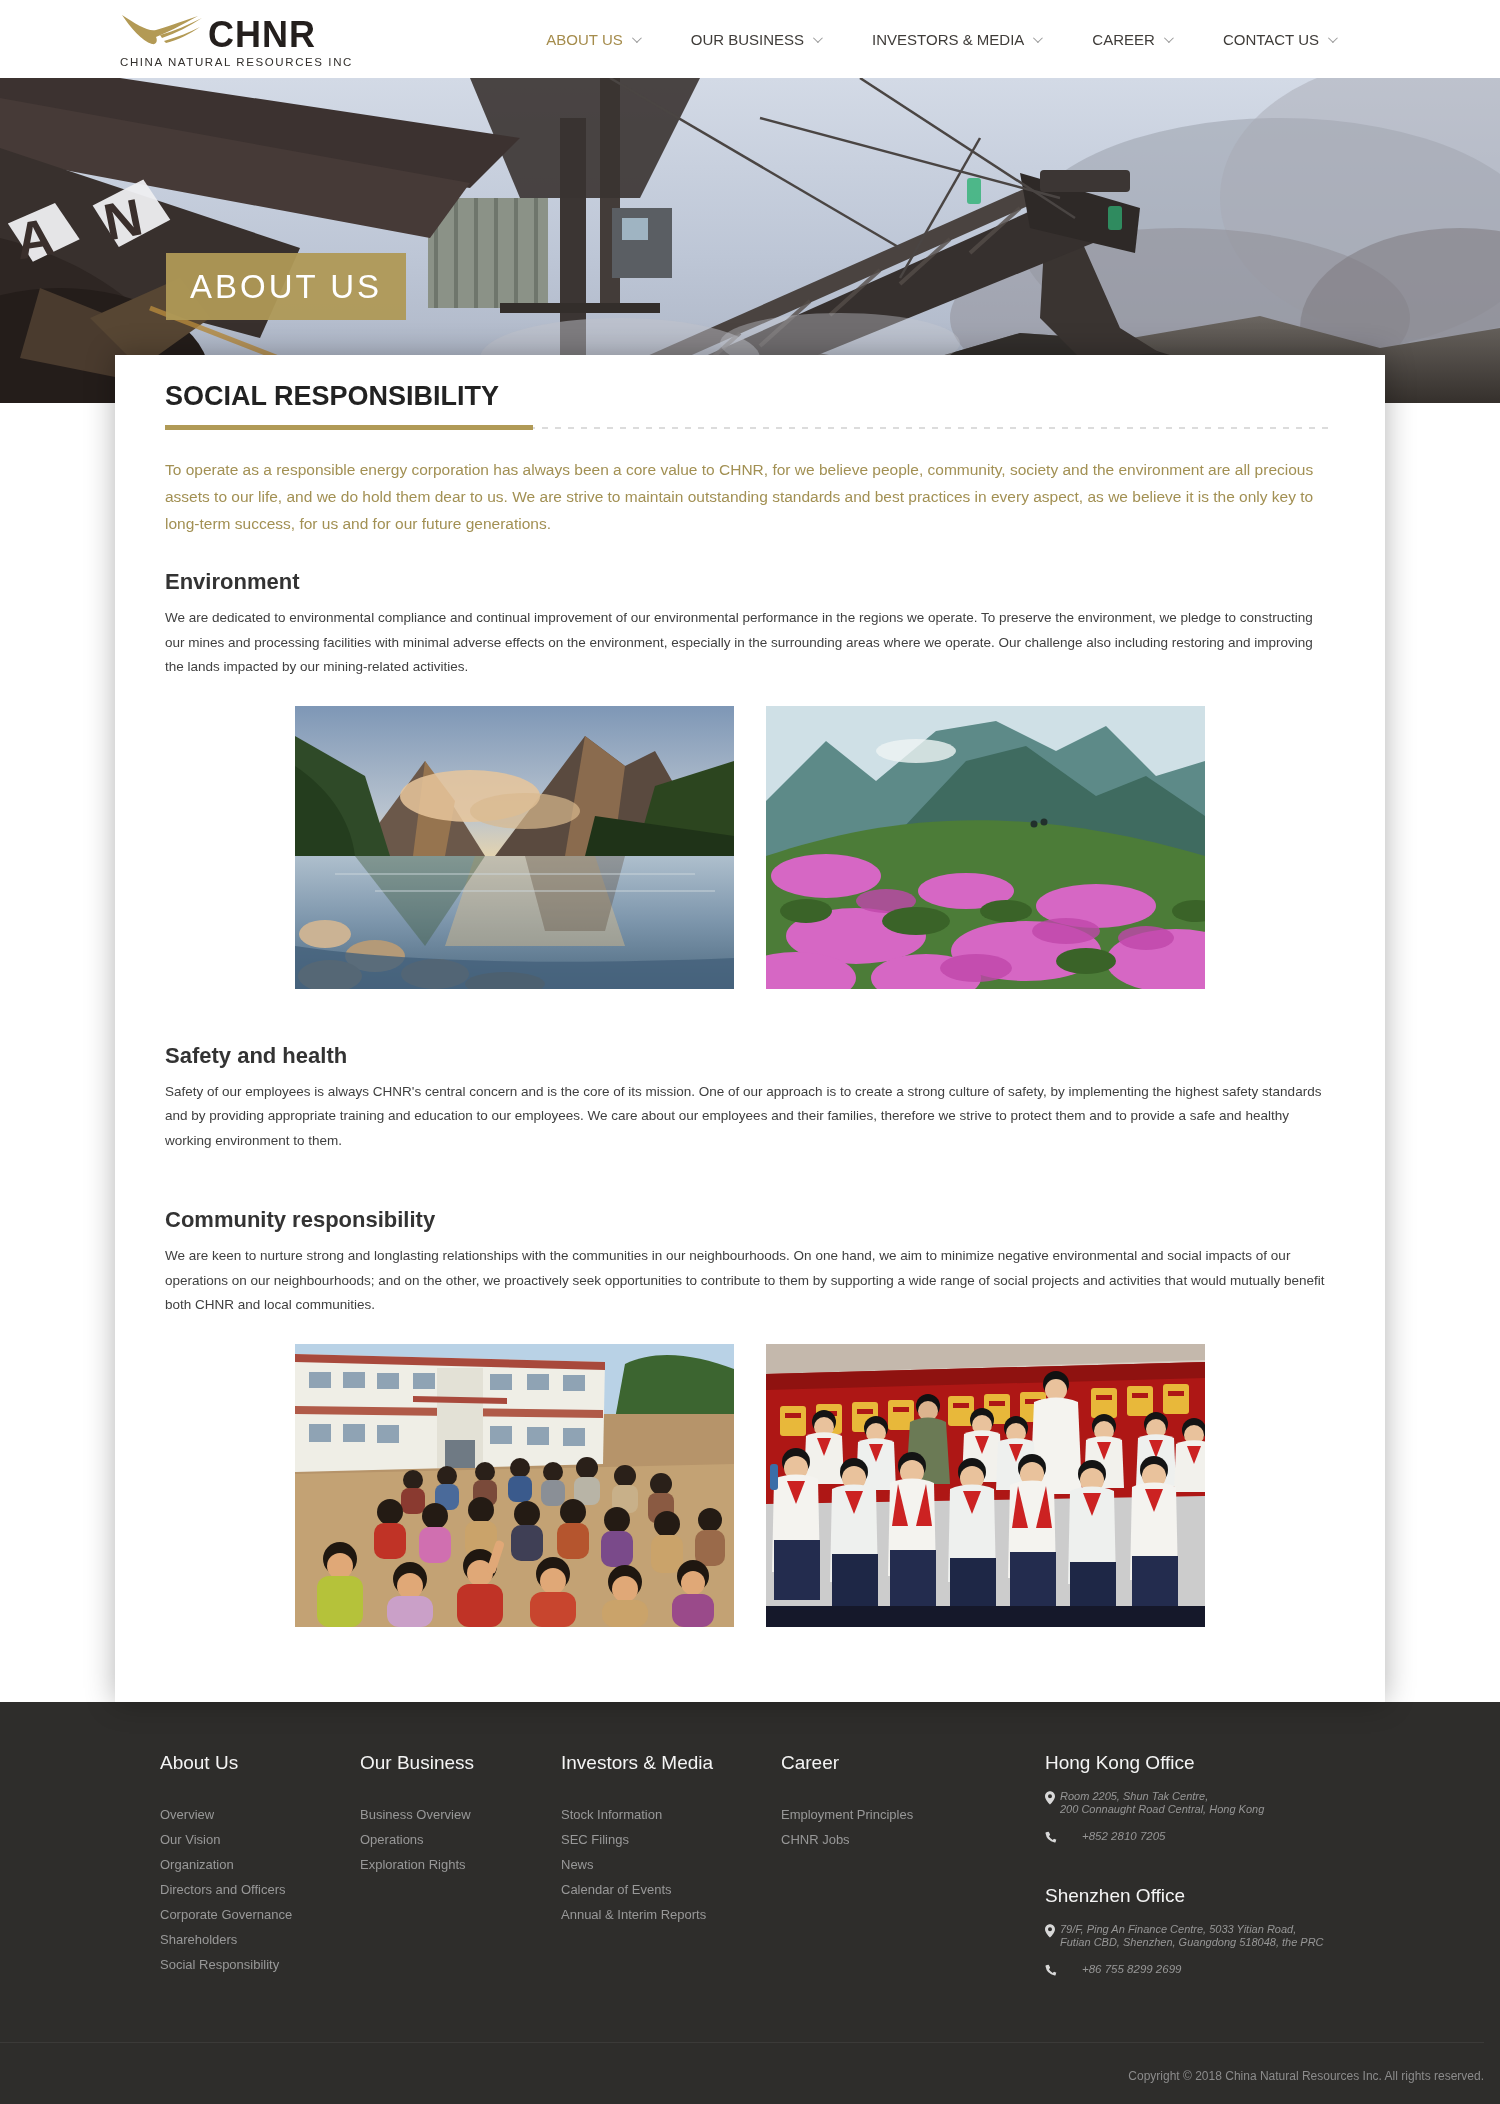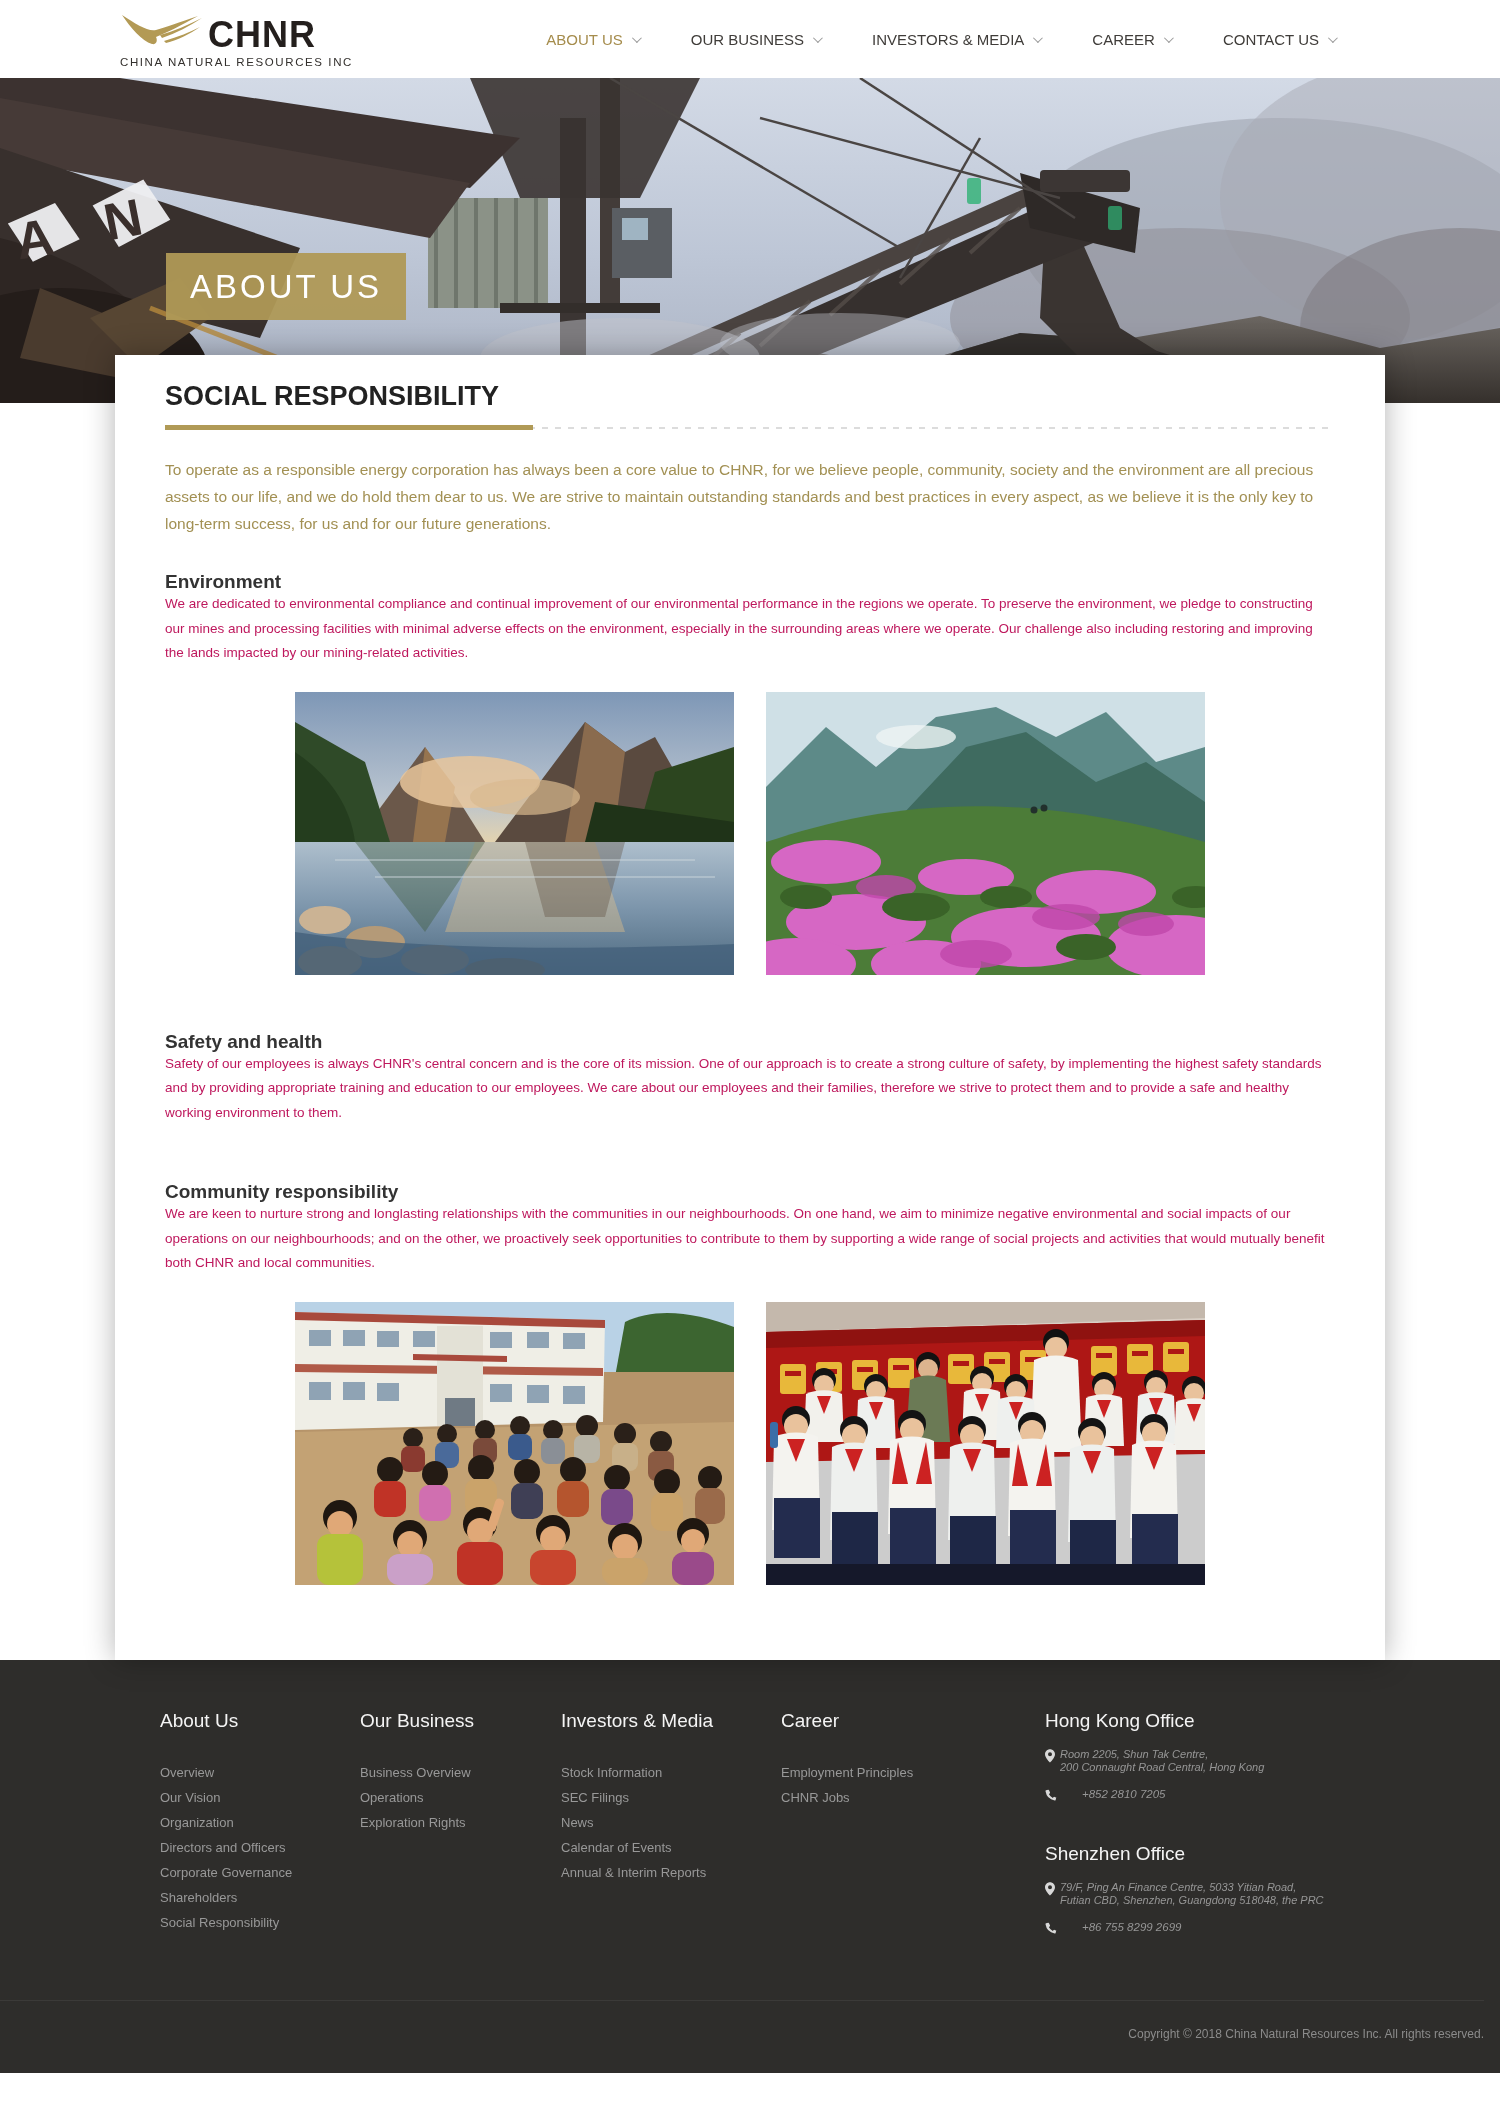--- a/index.html
+++ b/index.html
@@ -34,22 +34,22 @@
           box-shadow:0 0 28px rgba(0,0,0,0.30); padding:26px 50px 75px; }
   .page-heading { font-size:27px; font-weight:bold; color:#222; letter-spacing:0;
                   line-height:30px; }
   .heading-rule { position:relative; height:5px; margin-top:14px; }
   .heading-rule .dashes { position:absolute; left:0; right:0; top:2px; height:2px;
       background:repeating-linear-gradient(90deg,#dcdcdc 0 6px, transparent 6px 13px); }
   .heading-rule .gold { position:absolute; left:0; top:0; width:368px; height:5px; background:#b09a56; }
   .intro { margin-top:26px; font-size:15.5px; line-height:27px; color:#a29053; }
   .section { margin-top:34px; }
   .section.spaced { margin-top:56px; }
-  .section h2 { font-size:19px; font-weight:bold; color:#333; line-height:21px; }
-  .section p { margin-top:0; font-size:13.5px; line-height:24.5px; color:#be185d; }
+  .section h2 { font-size:22px; font-weight:bold; color:#333; line-height:21px; }
+  .section p { margin-top:14px; font-size:13.5px; line-height:24.5px; color:#404040; }
   .photo-row { margin-top:26px; display:flex; justify-content:center; gap:32px; }
   .photo { width:439px; height:283px; overflow:hidden; background:#ccc; }
   .photo svg { display:block; }
 
   
   .footer { position:relative; margin-top:0; height:413px; background:#2e2d2b; color:#989898; }
   .footer-cols { display:flex; width:1180px; margin:0 auto; padding-top:50px; }
   .fcol { flex:0 0 200px; }
   .fcol.c2 { flex:0 0 201px; } .fcol.c3 { flex:0 0 220px; } .fcol.c4 { flex:0 0 264px; }
   .fcol.offices { flex:1; }

